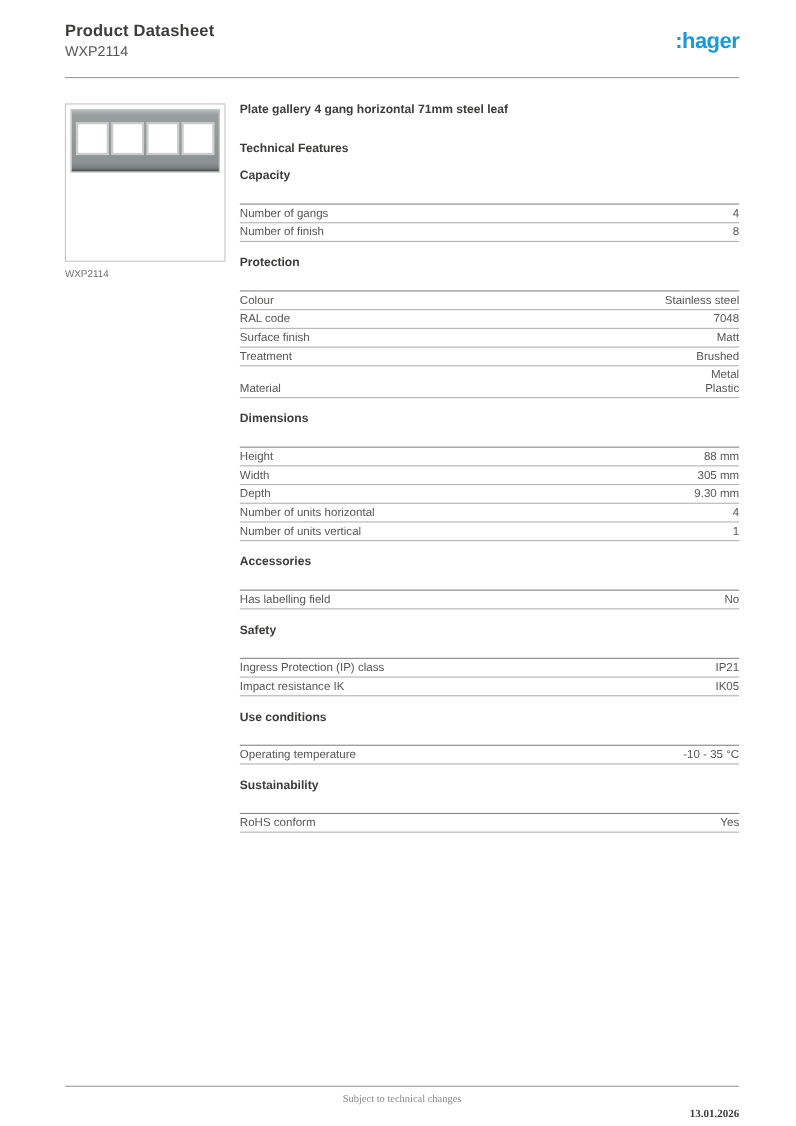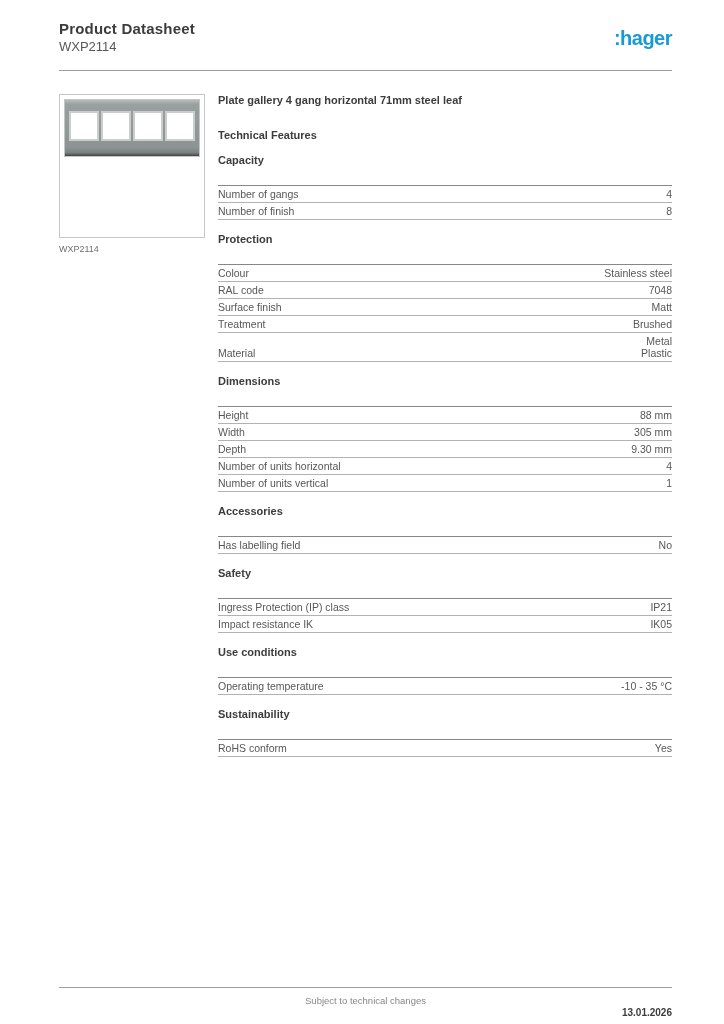--- a/index.html
+++ b/index.html
@@ -61,21 +61,21 @@
   }
   .row {
     display: flex; justify-content: space-between; align-items: flex-end;
     font-size: 10.5px; color: #575756;
     padding: 2px 0 2px 0; border-bottom: 1px solid #b2b2b2;
   }
   .row .lbl { text-align: left; }
   .row .val { text-align: right; white-space: pre-line; }
 
   
-  .footer { position: absolute; left: 59px; right: 52px; top: 987px; }
+  .footer { position: absolute; left: 59px; right: 52px; top: 987px; font-family: Liberation Serif, serif; }
   .footer-rule { border-top: 1px solid #9d9d9c; }
   .footer-row { position: relative; margin-top: 7px; height: 12px; }
   .footer-note {
     position: absolute; left: 0; right: 0; text-align: center;
     font-size: 9.5px; color: #878787;
   }
   .footer-date {
     position: absolute; right: 0; top: 12px;
     font-size: 10px; font-weight: bold; color: #3c3c3b;
   }

